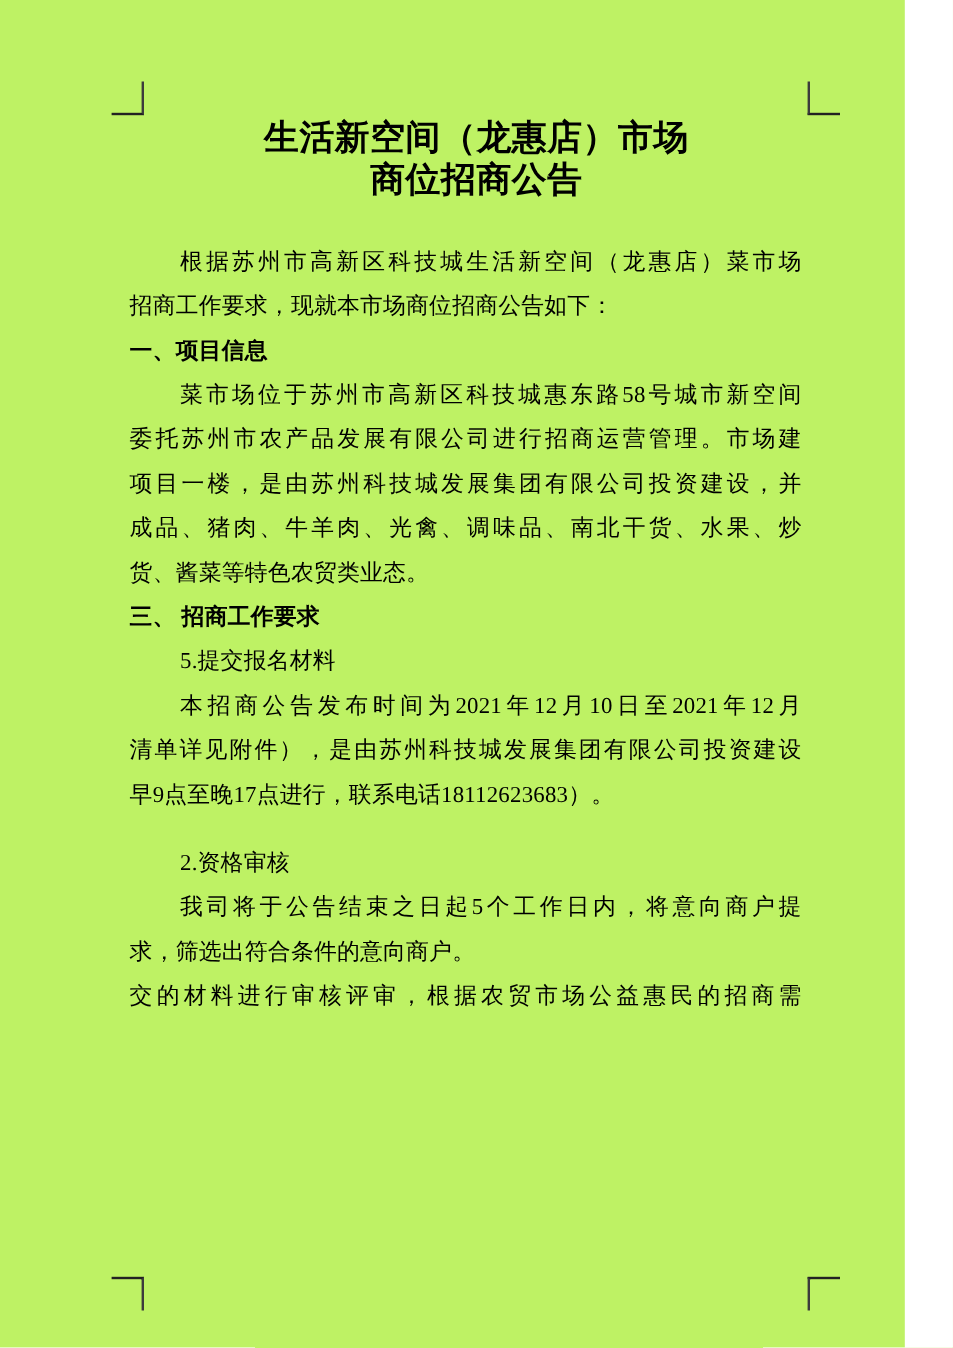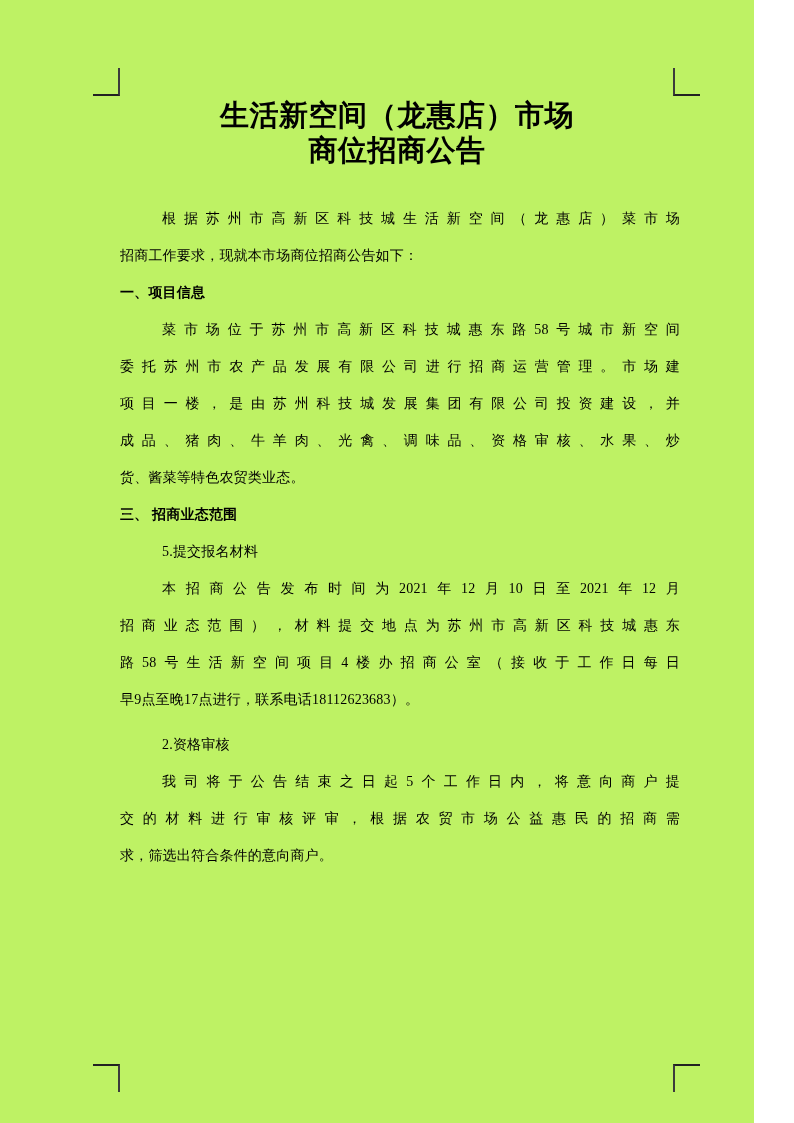--- a/index.html
+++ b/index.html
@@ -34,35 +34,35 @@
     width: 794px;
     text-align: center;
     font-size: 29px;
     line-height: 35px;
     font-weight: 700;
     letter-spacing: 0.5px;
   }
 
   .content {
     position: absolute;
-    left: 120px;
+    left: 108px;
     top: 200px;
     width: 560px;
-    font-size: 14px;
+    font-size: 19px;
     line-height: 37px;
     letter-spacing: 0.2px;
   }
   .heading {
     font-weight: 700;
   }
   .subheading {
     padding-left: 42px;
   }
   .gap-before {
-    margin-top: 8px;
+    margin-top: 20px;
   }
   .pline {
     text-align: justify;
     text-align-last: justify;
   }
   .pline.first {
     padding-left: 42px;
   }
   .pline.last {
     text-align: center;
@@ -88,31 +88,30 @@
         <div class="pline first">根据苏州市高新区科技城生活新空间（龙惠店）菜市场</div>
         <div class="pline last">招商工作要求，现就本市场商位招商公告如下：</div>
       </div>
       <div class="heading">一、项目信息</div>
       <div class="para">
         <div class="pline first">菜市场位于苏州市高新区科技城惠东路58号城市新空间</div>
         <div class="pline">委托苏州市农产品发展有限公司进行招商运营管理。市场建</div>
         <div class="pline">项目一楼，是由苏州科技城发展集团有限公司投资建设，并</div>
       </div>
       <div class="para">
-        <div class="pline">成品、猪肉、牛羊肉、光禽、调味品、资格审核、水果、炒</div>
+        <div class="pline">成品、猪肉、牛羊肉、光禽、调味品、南北干货、水果、炒</div>
         <div class="pline last">货、酱菜等特色农贸类业态。</div>
       </div>
-      <div class="heading">三、 招商业态范围</div>
+      <div class="heading">三、 招商工作要求</div>
       <div class="subheading">5.提交报名材料</div>
       <div class="para">
         <div class="pline first">本招商公告发布时间为2021年12月10日至2021年12月</div>
-        <div class="pline">招商业态范围），材料提交地点为苏州市高新区科技城惠东</div>
-        <div class="pline">路58号生活新空间项目4楼办招商公室（接收于工作日每日</div>
+        <div class="pline">清单详见附件），是由苏州科技城发展集团有限公司投资建设</div>
         <div class="pline last">早9点至晚17点进行，联系电话18112623683）。</div>
       </div>
       <div class="subheading gap-before">2.资格审核</div>
       <div class="para">
         <div class="pline first">我司将于公告结束之日起5个工作日内，将意向商户提</div>
+        <div class="pline last">求，筛选出符合条件的意向商户。</div>
         <div class="pline">交的材料进行审核评审，根据农贸市场公益惠民的招商需</div>
-        <div class="pline last">求，筛选出符合条件的意向商户。</div>
       </div>
     </div>
 </div>
 
 </body></html>

